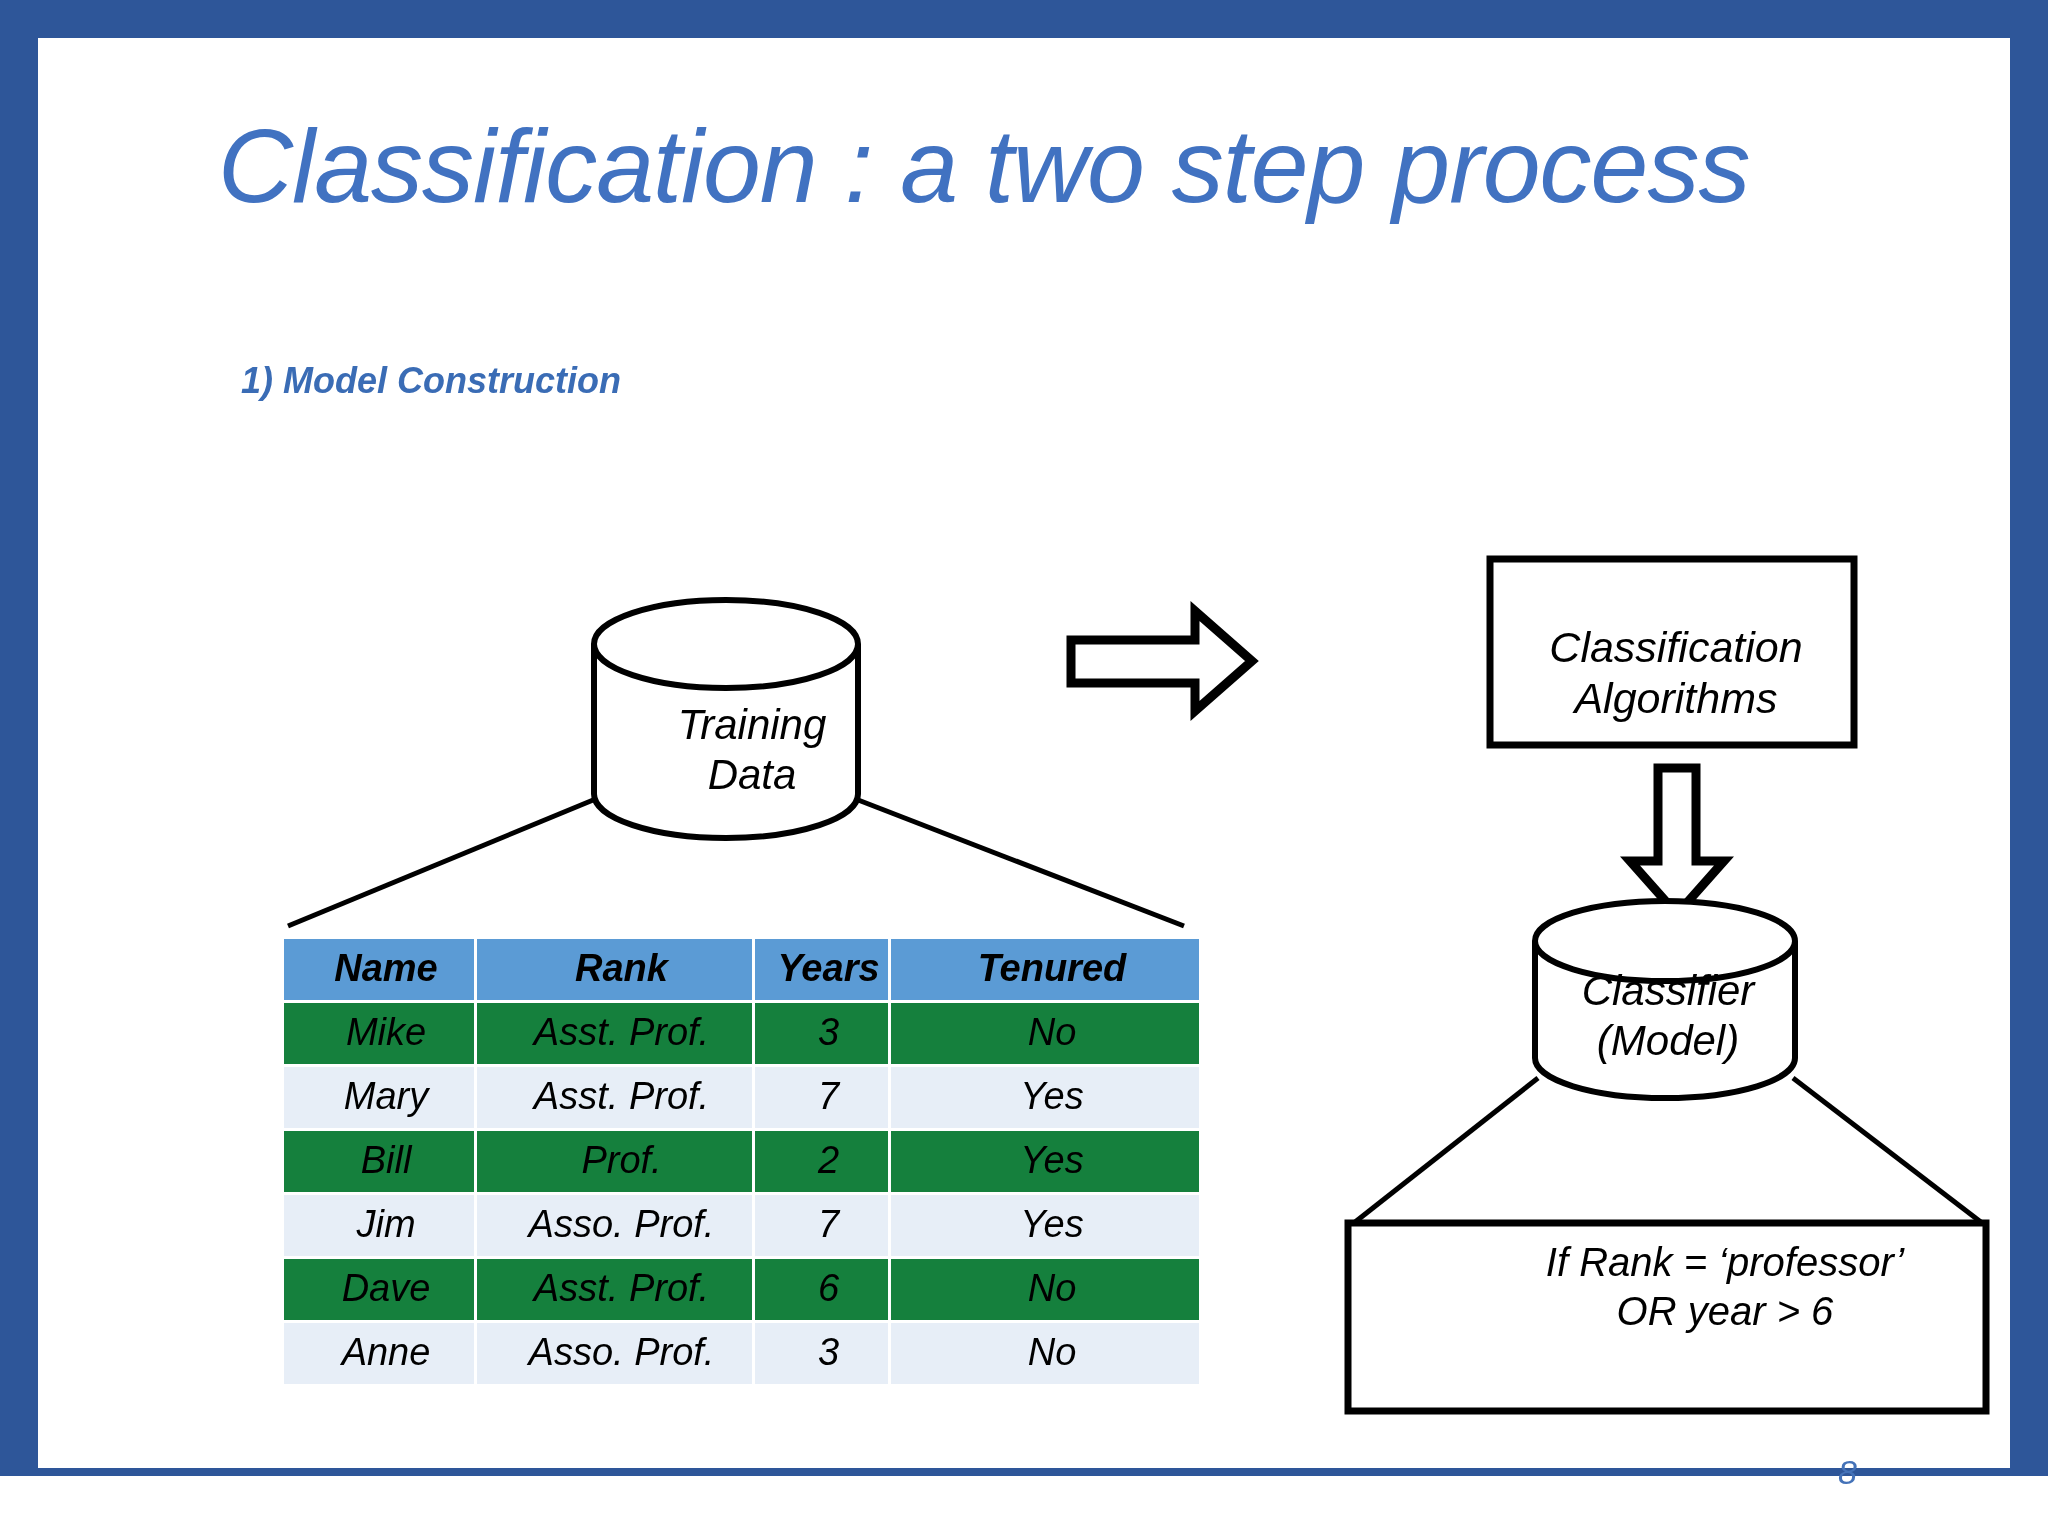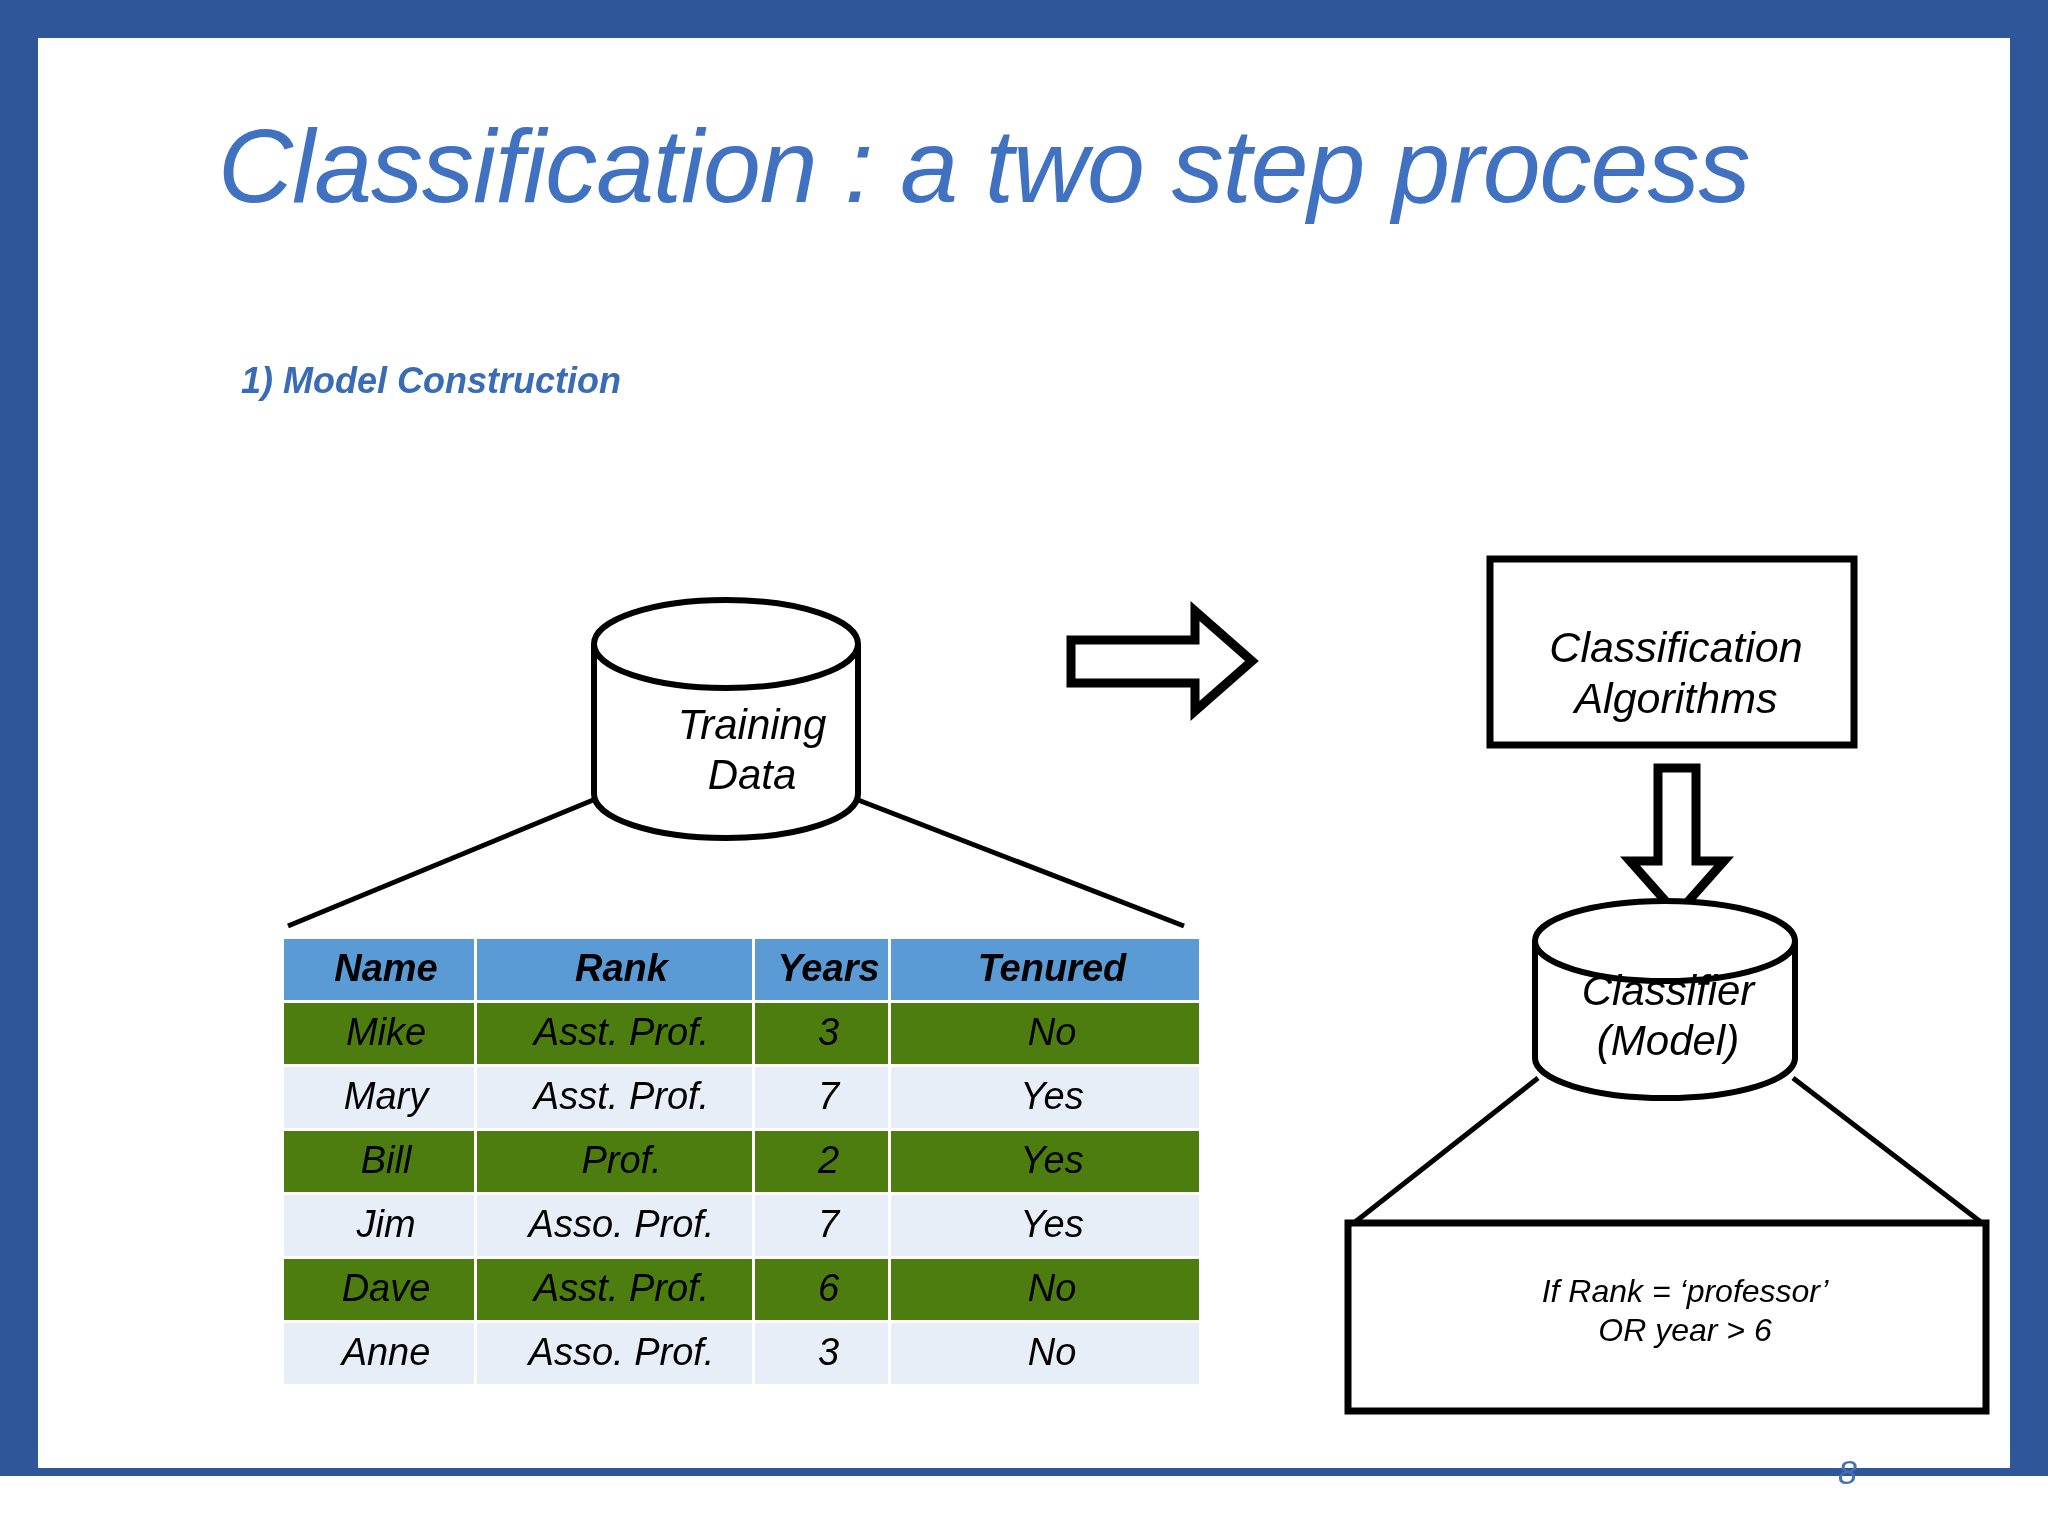--- a/index.html
+++ b/index.html
@@ -86,26 +86,25 @@
     top: 584px;
     width: 350px;
     font-size: 43px;
   }
   #classifier-label {
     left: 1480px;
     top: 928px;
     width: 300px;
   }
   #rule-box-label {
-    left: 1332px;
+    left: 1372px;
     top: 1200px;
     width: 630px;
-    font-size: 32px;
+    font-size: 40px;
     line-height: 1.22;
-    margin-top: 34px;
   }
 
   
   #data-table {
     position: absolute;
     left: 243px;
     top: 898px;
     width: 906px;
     border-collapse: separate;
     border-spacing: 3px 3px;
@@ -118,21 +117,21 @@
     text-align: center;
     vertical-align: middle;
     height: 60px;
     box-sizing: border-box;
     margin-top: 8px;
   }
   #data-table th {
     background: #5b9bd5;
     font-weight: bold;
   }
-  #data-table tbody tr.row-odd td  { background: #4d7c0f; }
+  #data-table tbody tr.row-odd td  { background: #15803d; }
   #data-table tbody tr.row-even td { background: #e7eef7; }
 
   .col-name    { width: 190px; }
   .col-rank    { width: 275px; }
   .col-years   { width: 133px; }
   .col-tenured { width: 308px; }
 
   
   #page-number {
     position: absolute;

